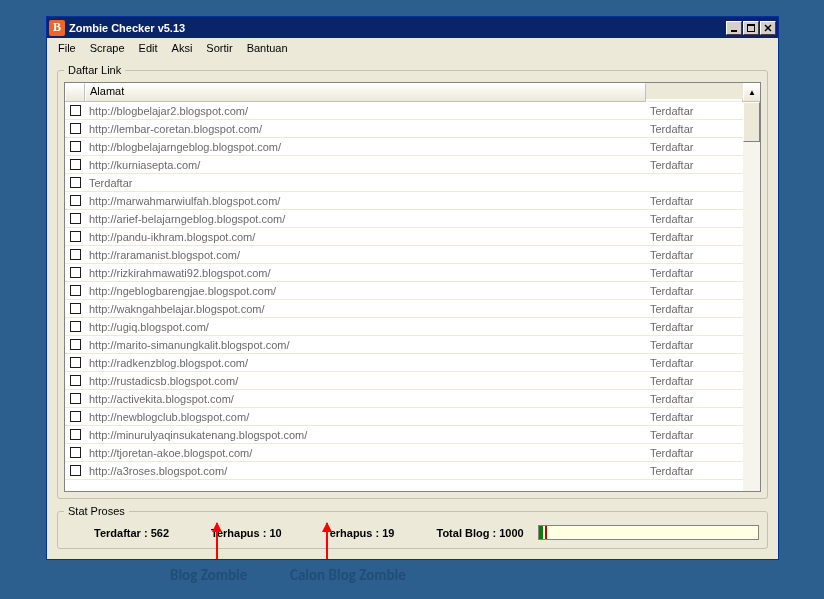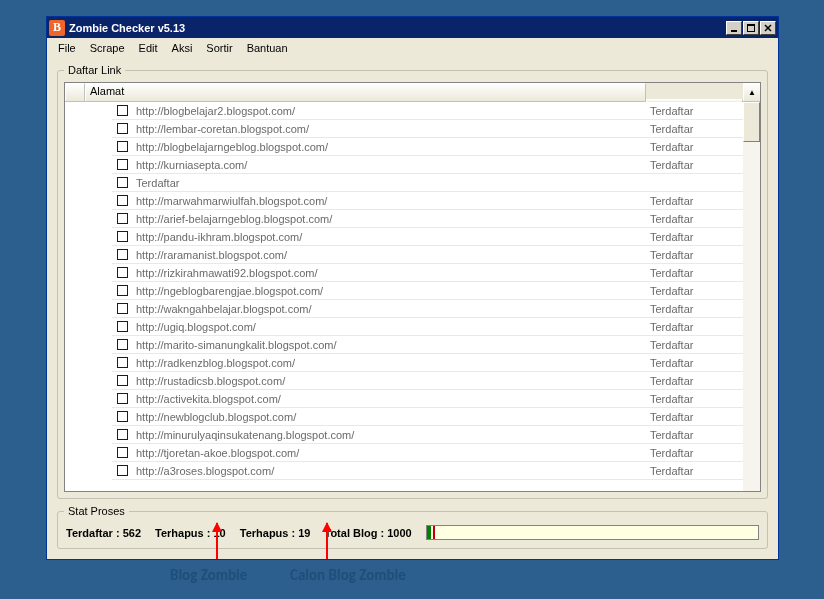--- a/index.html
+++ b/index.html
@@ -109,21 +109,21 @@
   }
   .th.chk { width: 20px; }
   .th.addr { flex: 1; }
   .th.ket { width: 97px; margin-top: 16px; }
   .th.scroll { width: 17px; border-right: none; }
   .tbody {
     flex: 1;
     overflow: hidden;
     display: flex;
   }
-  .rows { flex: 1; overflow: hidden; padding-left: 47px; }
+  .rows { flex: 1; overflow: hidden; }
   .row {
     display: flex;
     height: 18px;
     align-items: center;
     border-bottom: 1px solid #ece9d8;
     color: #6a6a6a;
     font-size: 11px;
   }
   .row .cell { padding: 0 4px; white-space: nowrap; overflow: hidden; }
   .row .cell.chk { width: 20px; display:flex; align-items:center; justify-content:center; }
@@ -154,21 +154,21 @@
     border-bottom-color:#808080;
   }
   .statbar {
     display: flex;
     align-items: center;
     gap: 14px;
     padding: 2px 2px;
     font-size: 11px;
     font-weight: bold;
   }
-  .statbar .statitem { white-space: nowrap; }
+  .statbar .statitem { white-space: nowrap; margin-left: 28px; }
   .progress {
     flex:1;
     height: 15px;
     border: 1px solid #848284;
     background: #ffffe1;
     position: relative;
     min-width: 190px;
   }
   .progress .pfill {
     position:absolute; left:0; top:0; bottom:0;

